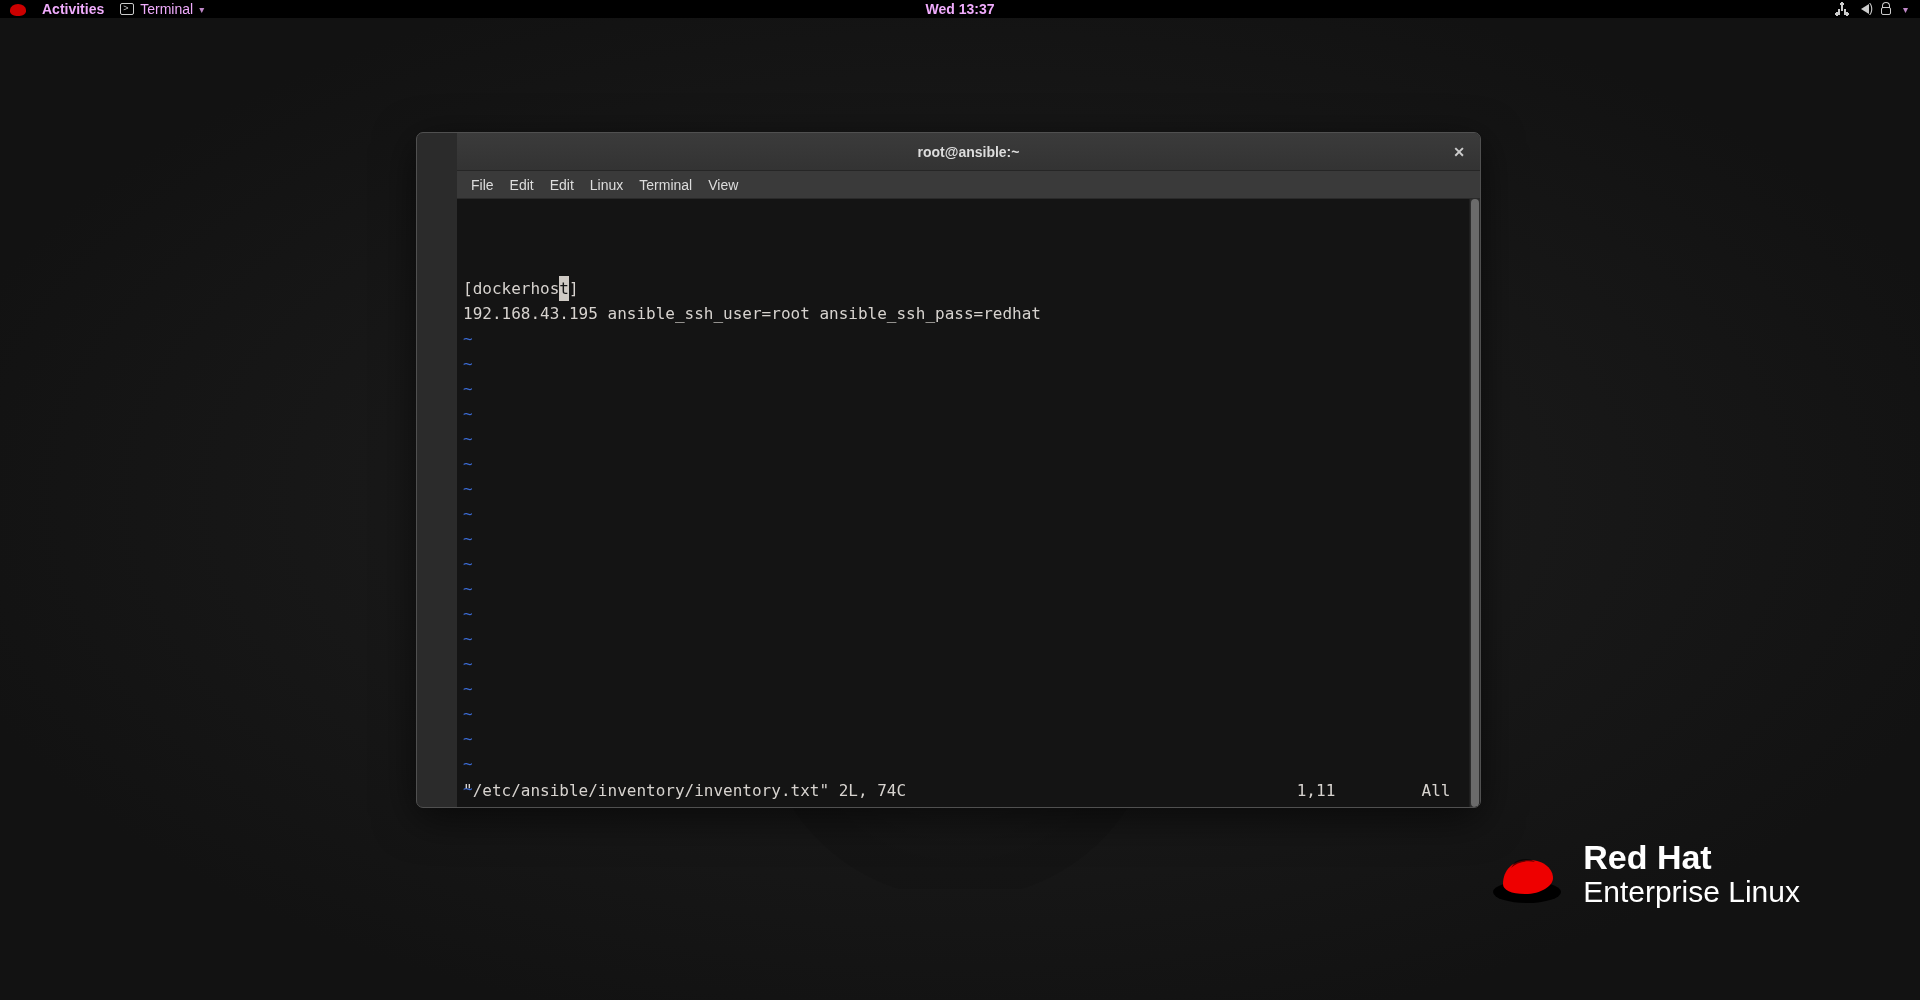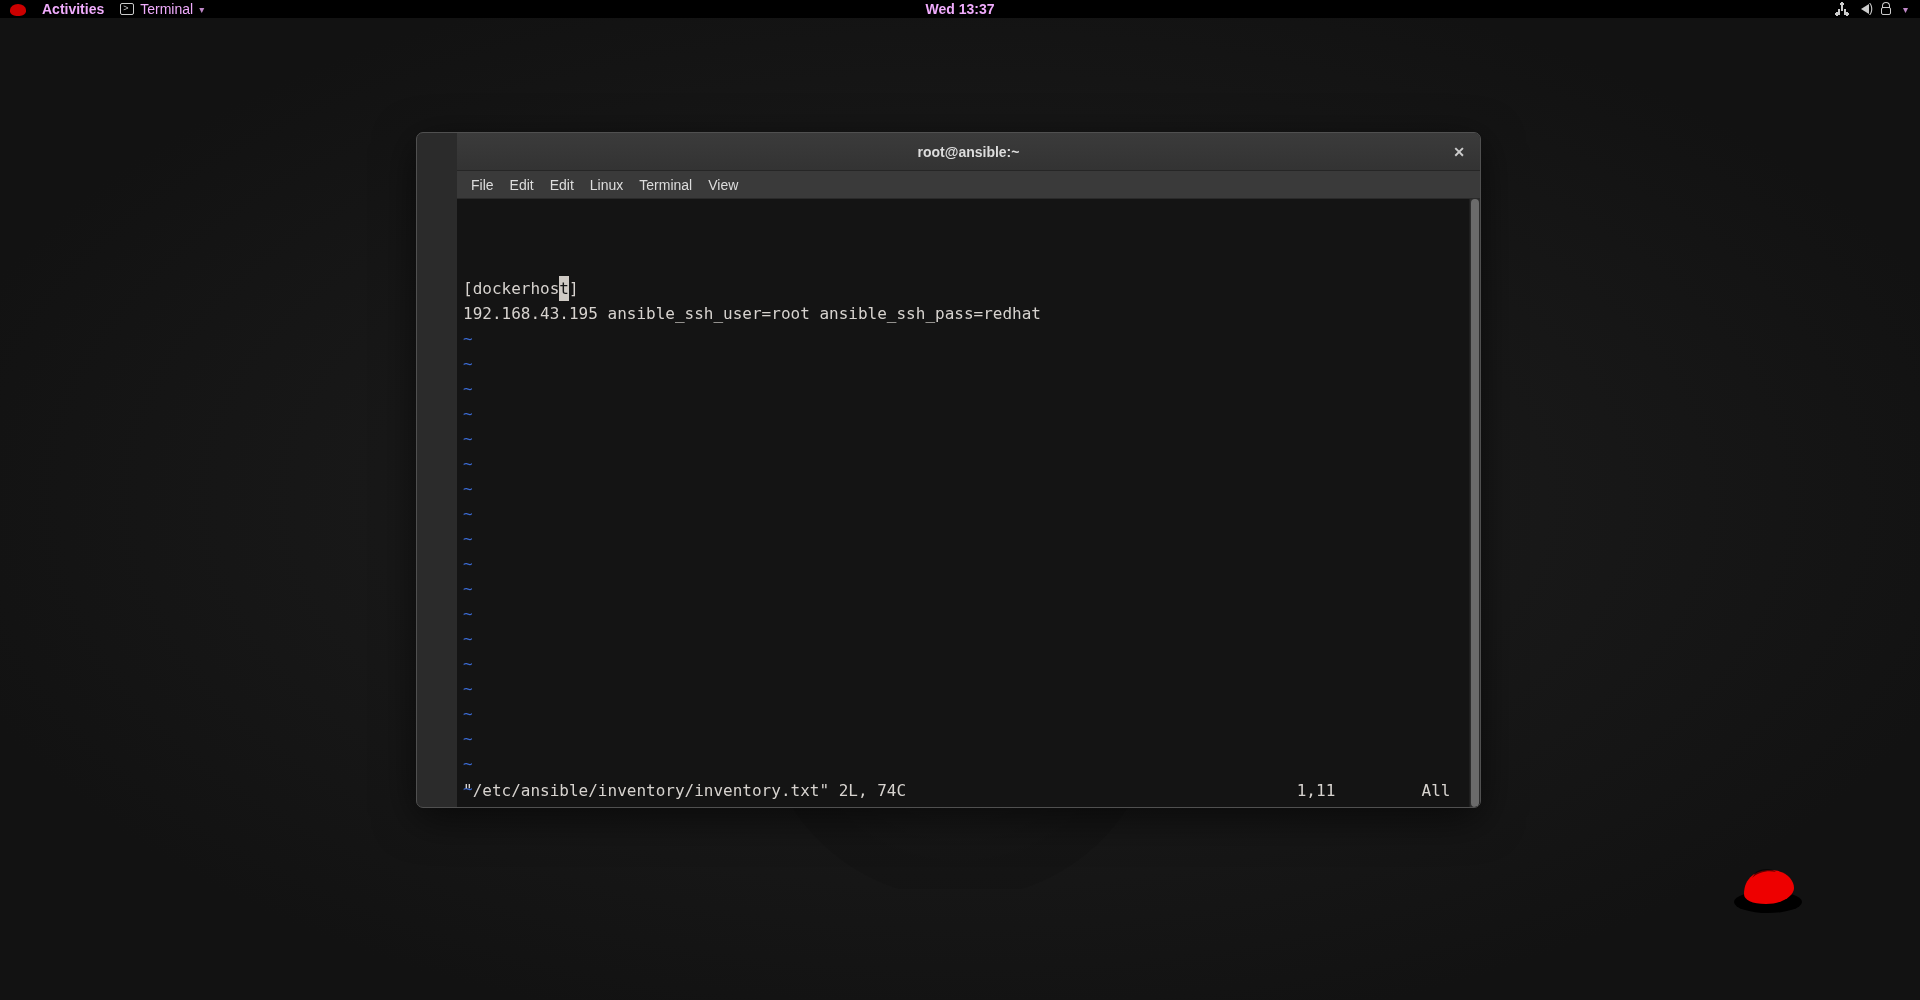--- a/index.html
+++ b/index.html
@@ -310,13 +310,17 @@
 </div>
 
 <div class="rhel-logo">
   <div class="fedora">
     <svg width="72" height="54" viewBox="0 0 72 54">
       <ellipse cx="36" cy="42" rx="34" ry="11" fill="#000"></ellipse>
       <path d="M12 34 C12 18 24 10 38 10 C54 10 62 20 62 28 C62 36 50 44 34 44 C20 44 12 40 12 34 Z" fill="#e00"></path>
       <path d="M20 18 C26 12 36 10 44 12 C40 8 30 8 24 12 Z" fill="#000" opacity=".6"></path>
     </svg>
   </div>
+  <div class="txt">
+    <div class="l1">Red Hat</div>
+    <div class="l2">Enterprise Linux</div>
+  </div>
 </div>
 
 </body></html>

